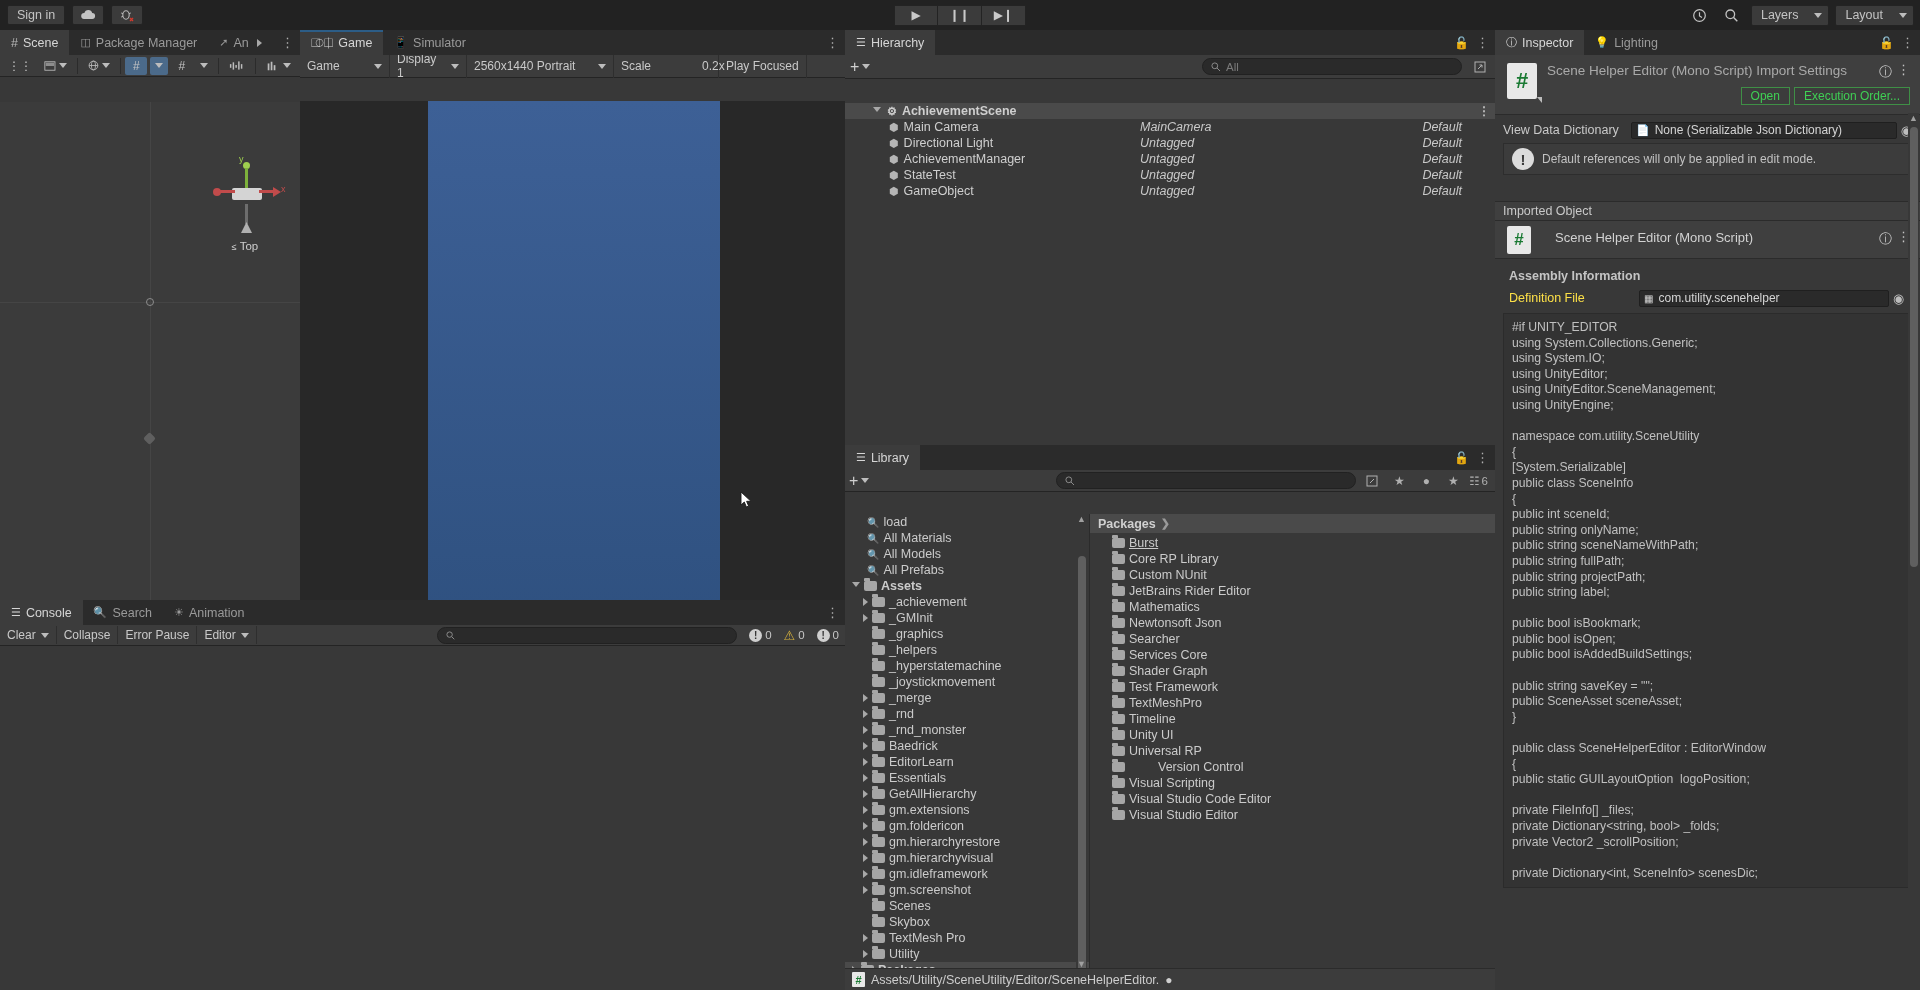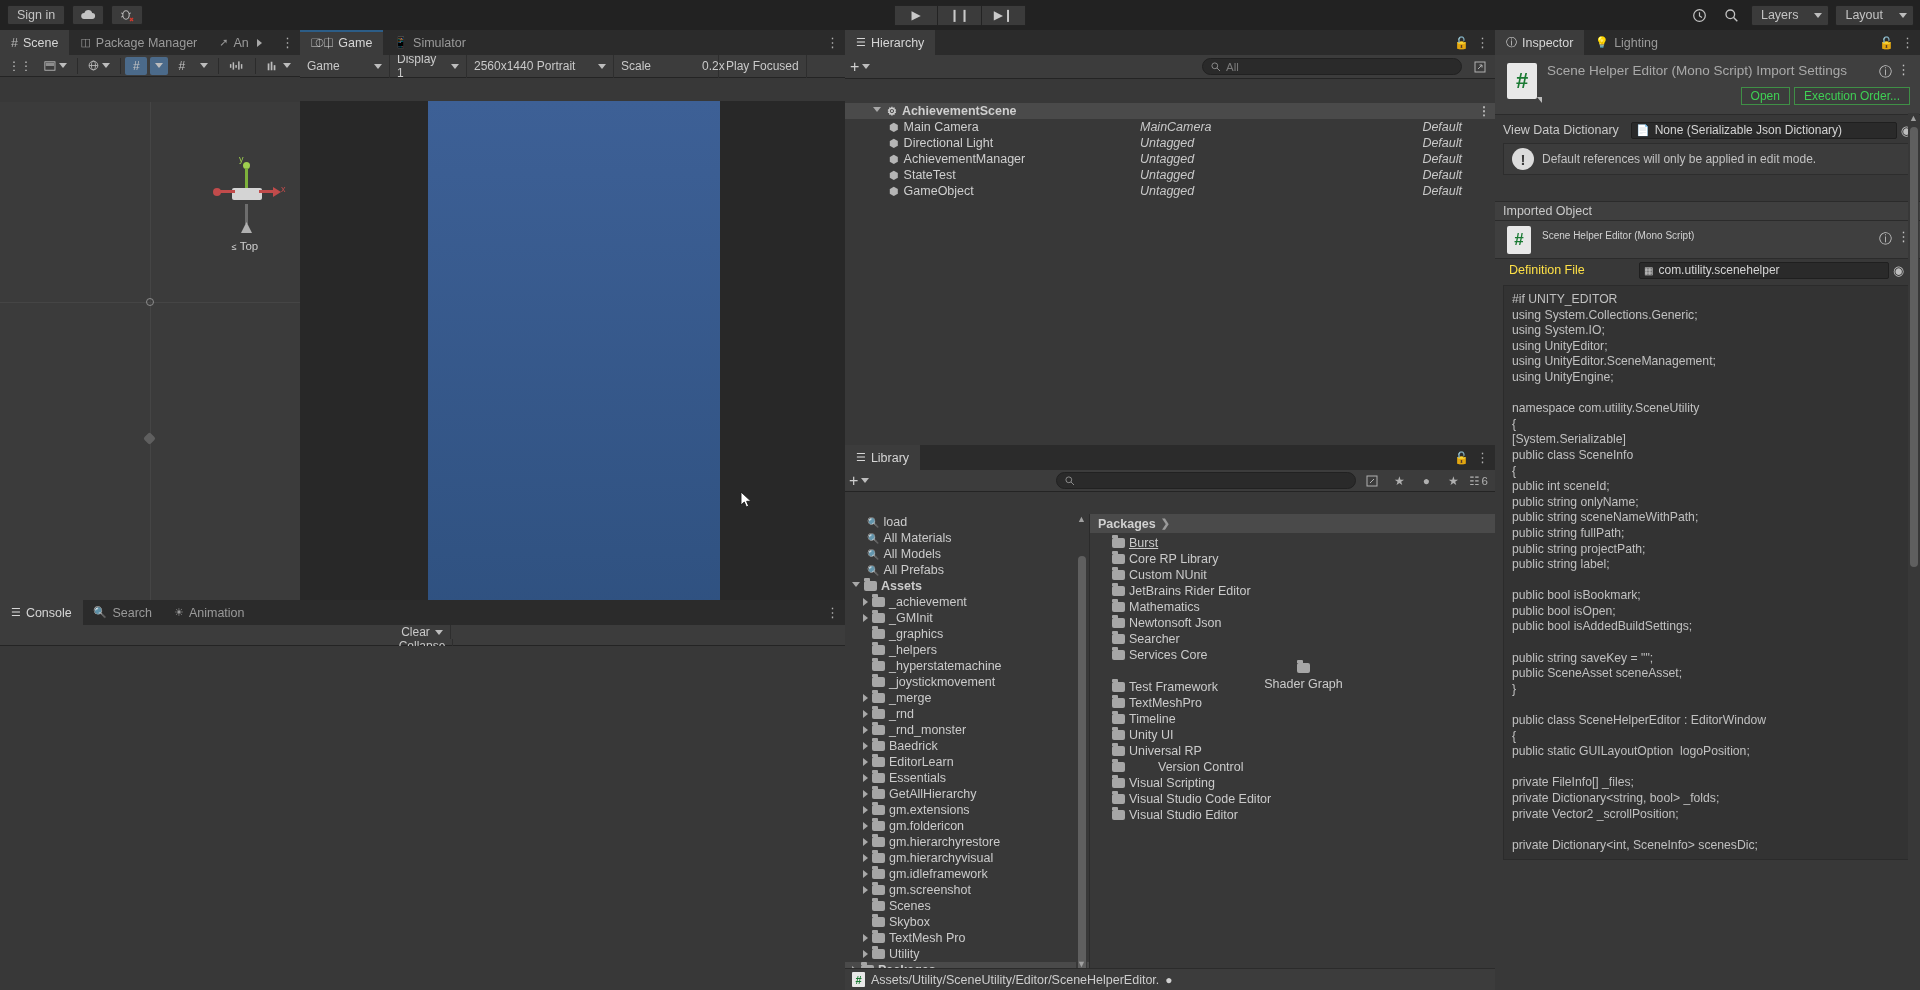--- a/index.html
+++ b/index.html
@@ -65,21 +65,21 @@
                   border-bottom:1px solid #242424; font-size:12px; color:#c9c9c9; }
   .gt-item { display:flex; align-items:center; height:23px; padding:0 7px; gap:6px;
              border-right:1px solid #2e2e2e; }
   .game-body { position:absolute; left:0; top:71px; right:0; bottom:0; background:#282828; }
   .game-canvas { position:absolute; left:128px; top:0px; width:292px; height:522px;
                  background:linear-gradient(#3d6096,#2f5180); }
 
   
   #console { left:0; top:600px; width:845px; height:390px; background:#383838; }
   .console-toolbar { height:21px; background:#3c3c3c; display:flex; align-items:center;
-                     border-bottom:1px solid #242424; font-size:12px;flex-direction:column; }
+                     border-bottom:1px solid #242424; font-size:12px; }
   .cbtn { height:18px; padding:0 7px; display:flex; align-items:center; color:#c9c9c9;
           border-right:1px solid #2e2e2e; gap:5px; }
   .counter { display:flex; align-items:center; gap:3px; padding:0 6px; font-size:11.5px; color:#c6c6c6; }
   .console-body { position:absolute; left:0; top:46px; right:0; bottom:0; background:#383838; }
 
   
   #hierarchy { left:845px; top:30px; width:650px; height:415px; }
   .hier-toolbar { height:24px; background:#3c3c3c; display:flex; align-items:center;
                   border-bottom:1px solid #242424; padding:0 5px; gap:6px; }
   .hier-body { position:absolute; left:0; top:73px; right:0; bottom:0; background:#383838; overflow:hidden; }
@@ -689,21 +689,21 @@
               <span>Newtonsoft Json</span>
             </div>
             <div class="prow" style="padding-left: 22px;">
               <span class="folder"></span>
               <span>Searcher</span>
             </div>
             <div class="prow" style="padding-left: 22px;">
               <span class="folder"></span>
               <span>Services Core</span>
             </div>
-            <div class="prow" style="padding-left: 22px; flex-direction: column;">
+            <div class="prow" style="padding-left: 22px;">
               <span class="folder"></span>
               <span>Shader Graph</span>
             </div>
             <div class="prow" style="padding-left: 22px;">
               <span class="folder"></span>
               <span>Test Framework</span>
             </div>
             <div class="prow" style="padding-left: 22px;">
               <span class="folder"></span>
               <span>TextMeshPro</span>
@@ -787,25 +787,28 @@
         <span class="warnico">!</span>
         <span>Default references will only be applied in edit mode.</span>
       </div>
 
       <div class="section-head" style="margin-top:26px;font-weight:normal;">
         <span>Imported Object</span>
       </div>
 
       <div style="height:38px;position:relative;background:#3f3f3f;border-bottom:1px solid #2b2b2b;">
         <div style="position:absolute;left:12px;top:5px;width:24px;height:28px;background:#e8e8e8;border-radius:2px;display:flex;align-items:center;justify-content:center;color:#1a7a33;font-size:17px;font-weight:bold;">#</div>
-        <div style="position:absolute;left:47px;top:9px;font-size:10px;color:#d2d2d2;">Scene Helper Editor (Mono Script)</div>
+        <div style="position:absolute;left:60px;top:9px;font-size:13px;color:#d2d2d2;">Scene Helper Editor (Mono Script)</div>
         <div style="position:absolute;right:28px;top:9px;color:#c4c4c4;font-size:13px;">ⓘ</div>
         <div style="position:absolute;right:10px;top:8px;color:#c4c4c4;font-size:13px;">⋮</div>
       </div>
 
+      <div class="row" style="font-weight:bold;margin-top:6px;padding-left:14px;">
+        <span>Assembly Information</span>
+      </div>
       <div class="row" style="padding-left:14px;">
         <span style="width:130px;color:#fde047;">Definition File</span>
         <div class="objfield" style="max-width:250px;">
           <span style="font-size:10px;">▦</span>
           <span>com.utility.scenehelper</span>
         </div>
         <span style="margin-left:4px;color:#bdbdbd;font-size:13px;">◉</span>
       </div>
 
       <div class="code">#if UNITY_EDITOR

